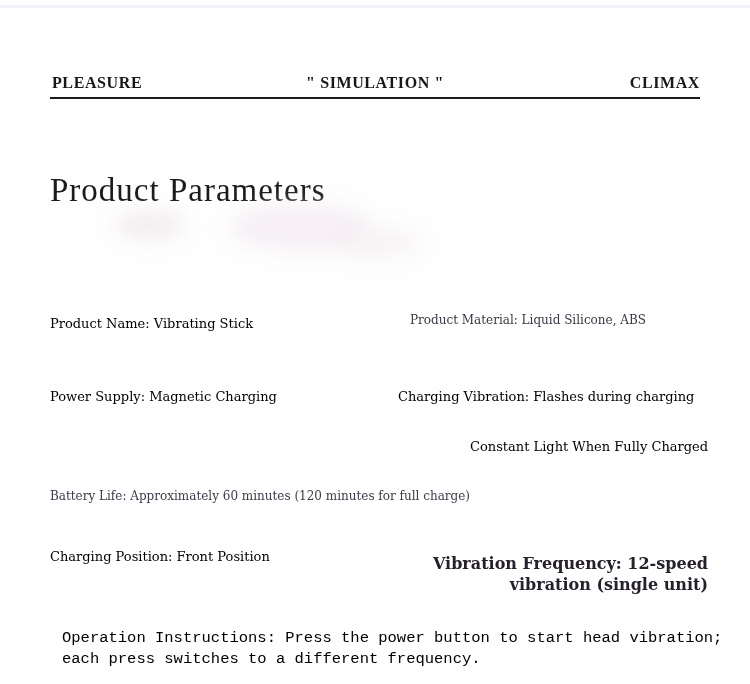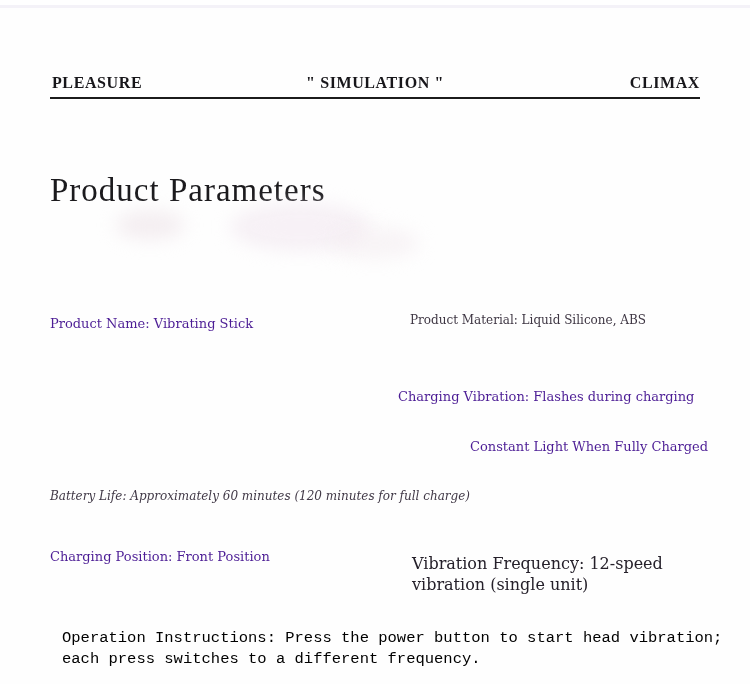--- a/index.html
+++ b/index.html
@@ -64,44 +64,44 @@
     pointer-events: none;
   }
   .smudge-1 { left: 115px; top: 205px; width: 70px;  height: 30px; background: rgba(236, 226, 232, 0.55); }
   .smudge-2 { left: 230px; top: 198px; width: 140px; height: 48px; background: rgba(240, 230, 238, 0.55); }
   .smudge-3 { left: 330px; top: 222px; width: 90px;  height: 32px; background: rgba(244, 236, 240, 0.5); }
 
   
   .param {
     position: absolute;
     font-family: "DejaVu Serif", "Liberation Serif", serif;
-    color: #4c1d95;
+    color: #000000;
     white-space: nowrap;
   }
   .p-13 { font-size: 13px; }
   .p-14 { font-size: 12px; }
 
   .row1-left   { left: 50px;  top: 311px; }
   .row1-right  { left: 410px; top: 308px; color: #3e3643; }
   .row2-left   { left: 50px;  top: 384px; }
   .row2-right-1{ left: 398px; top: 384px; }
   .row2-right-2{ left: 470px; top: 434px; }
-  .battery     { left: 50px;  top: 484px; color: #413947; font-style: italic; }
+  .battery     { left: 50px;  top: 484px; color: #413947; }
   .row4-left   { left: 50px;  top: 544px; }
 
   .vibration {
     position: absolute;
     left: 412px; top: 548px;
     width: 296px;
-    text-align: left;
+    text-align: right;
     font-family: "DejaVu Serif", "Liberation Serif", serif;
     font-size: 16px;
     line-height: 21px;
     color: #25202a;
-    font-weight: 400;
+    font-weight: 700;
   }
 
   .operation {
     position: absolute;
     left: 62px; top: 623px;
     width: 668px;
     font-family: Liberation Mono, monospace;
     font-size: 15.5px;
     line-height: 21px;
     color: #000000;
@@ -121,20 +121,21 @@
 
   <div class="page-title">Product Parameters</div>
 
   <div class="smudge smudge-1"></div>
   <div class="smudge smudge-2"></div>
   <div class="smudge smudge-3"></div>
 
   <div class="param p-13 row1-left">Product Name: Vibrating Stick</div>
   <div class="param p-14 row1-right">Product Material: Liquid Silicone, ABS</div>
 
+  <div class="param p-13 row2-left">Power Supply: Magnetic Charging</div>
   <div class="param p-13 row2-right-1">Charging Vibration: Flashes during charging</div>
   <div class="param p-13 row2-right-2">Constant Light When Fully Charged</div>
 
   <div class="param p-14 battery">Battery Life: Approximately 60 minutes (120 minutes for full charge)</div>
 
   <div class="param p-13 row4-left">Charging Position: Front Position</div>
   <div class="vibration">
     <div>Vibration Frequency: 12-speed</div>
     <div>vibration (single unit)</div>
   </div>

